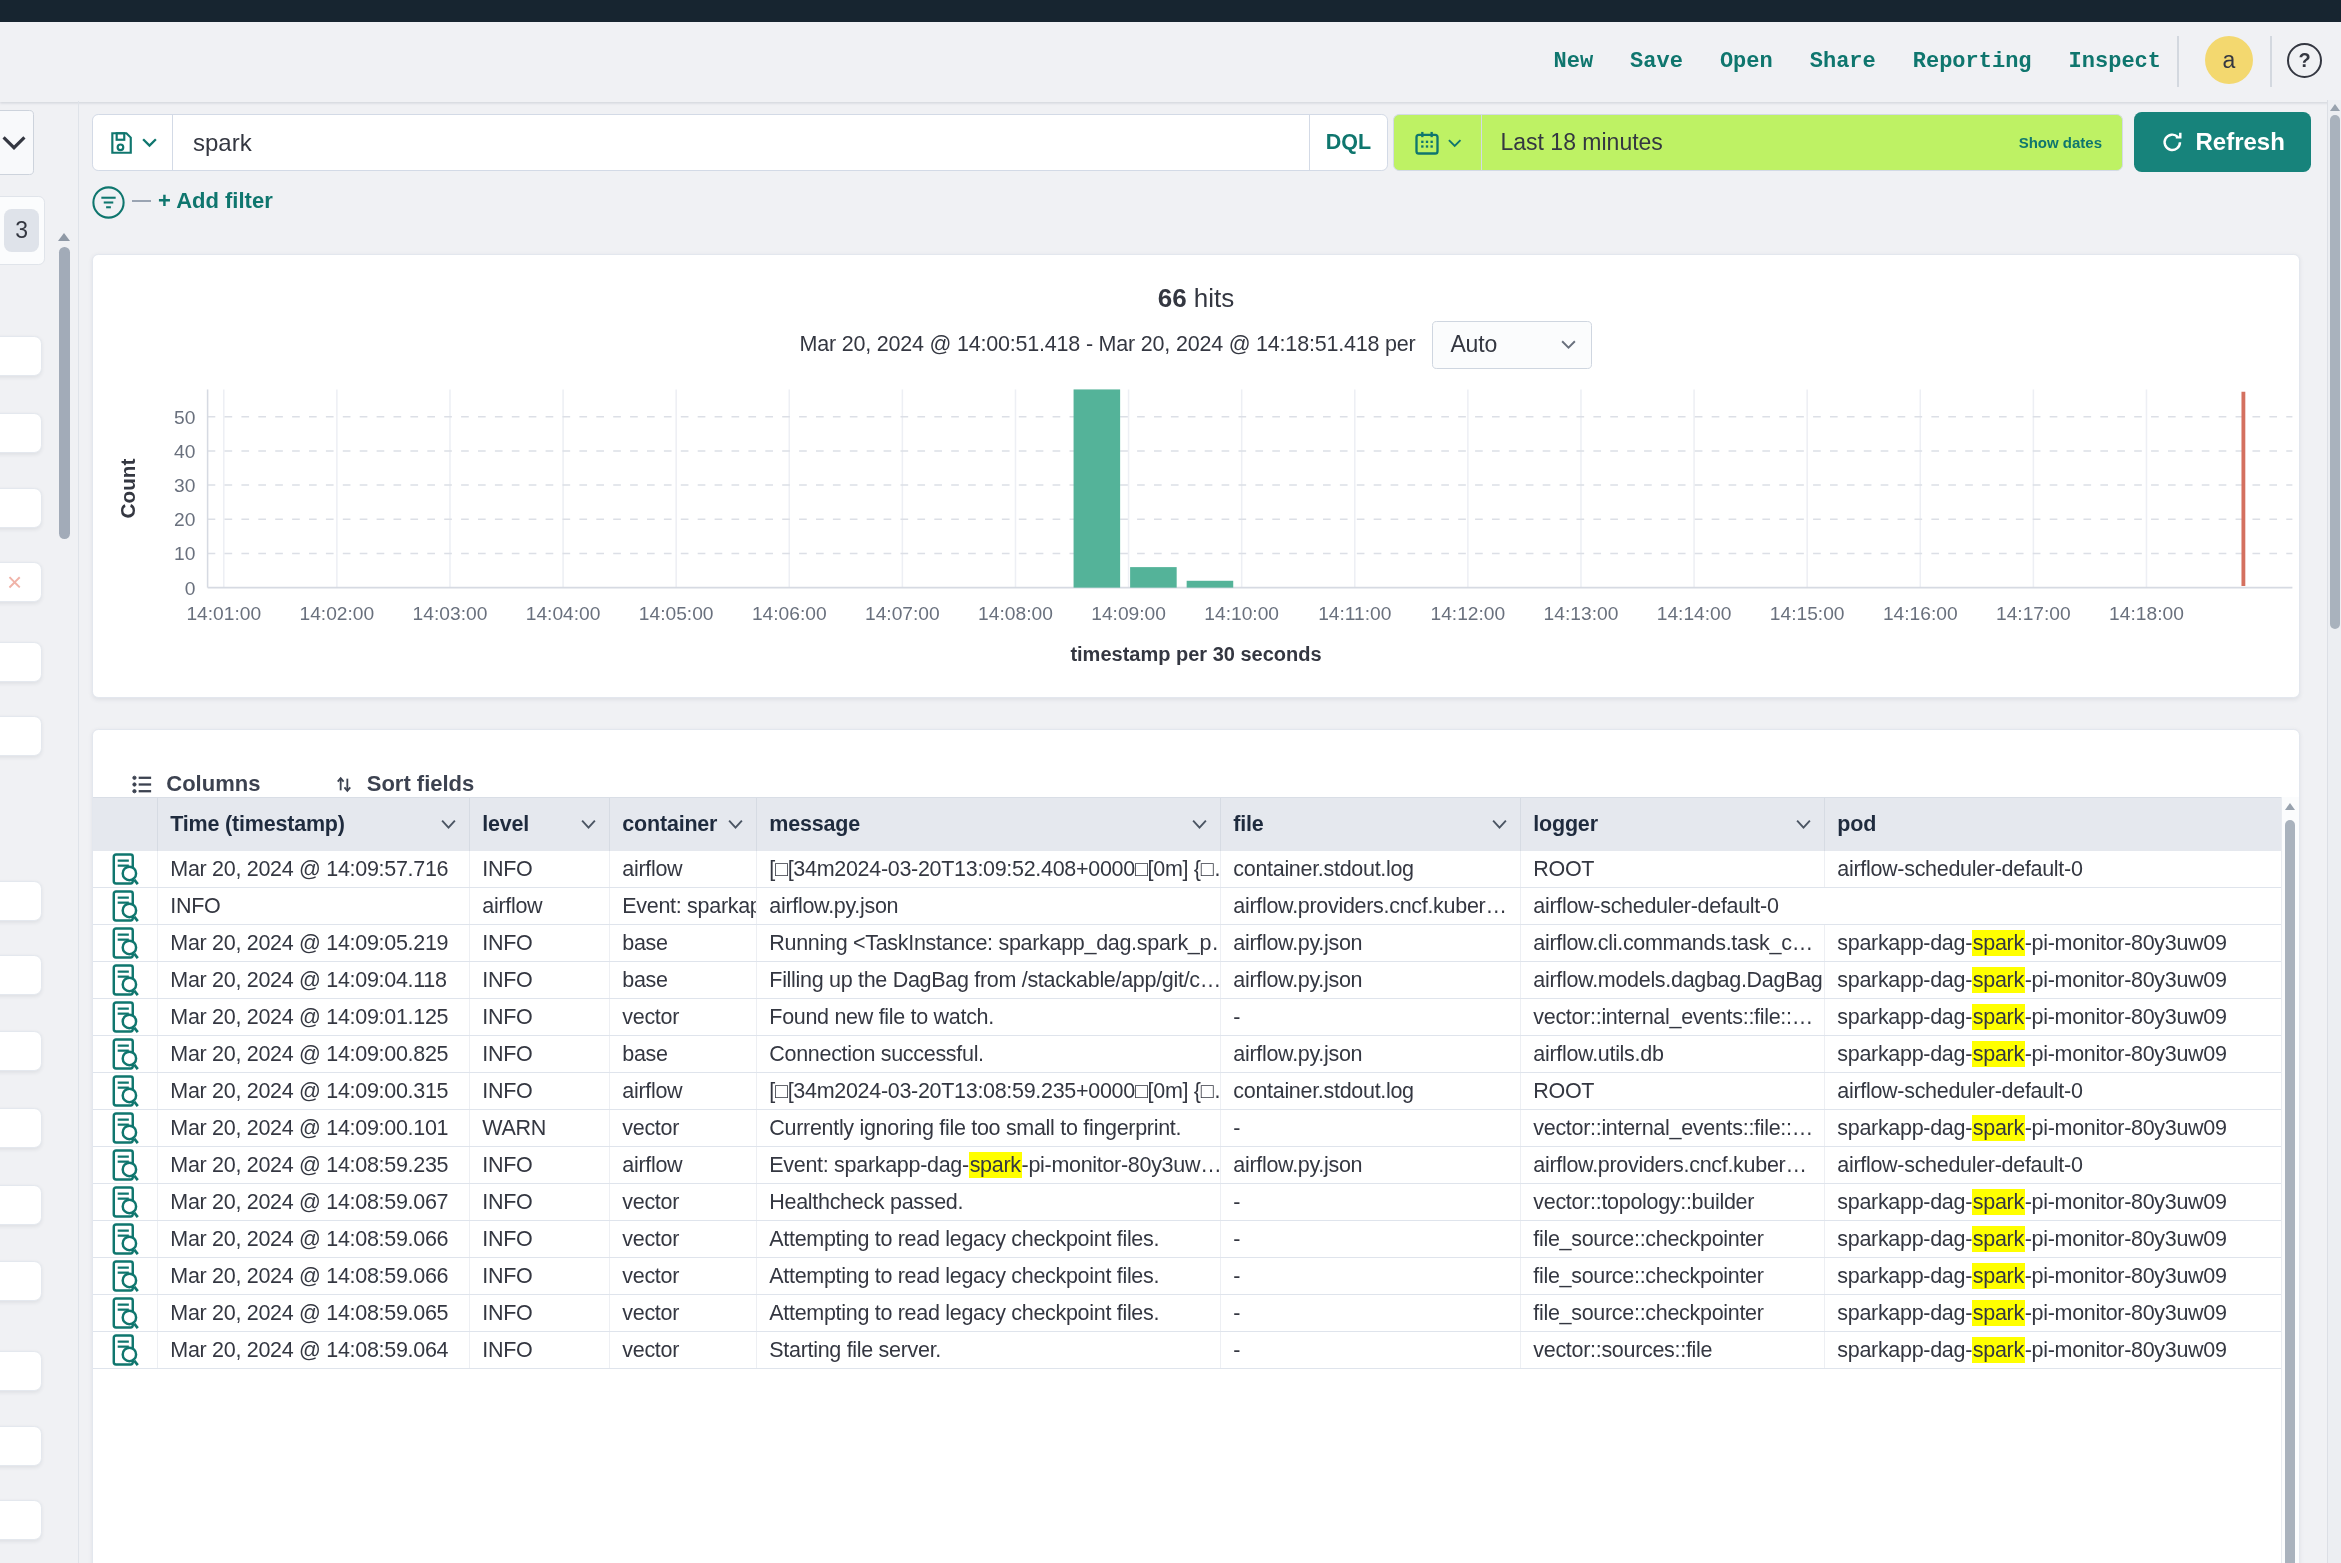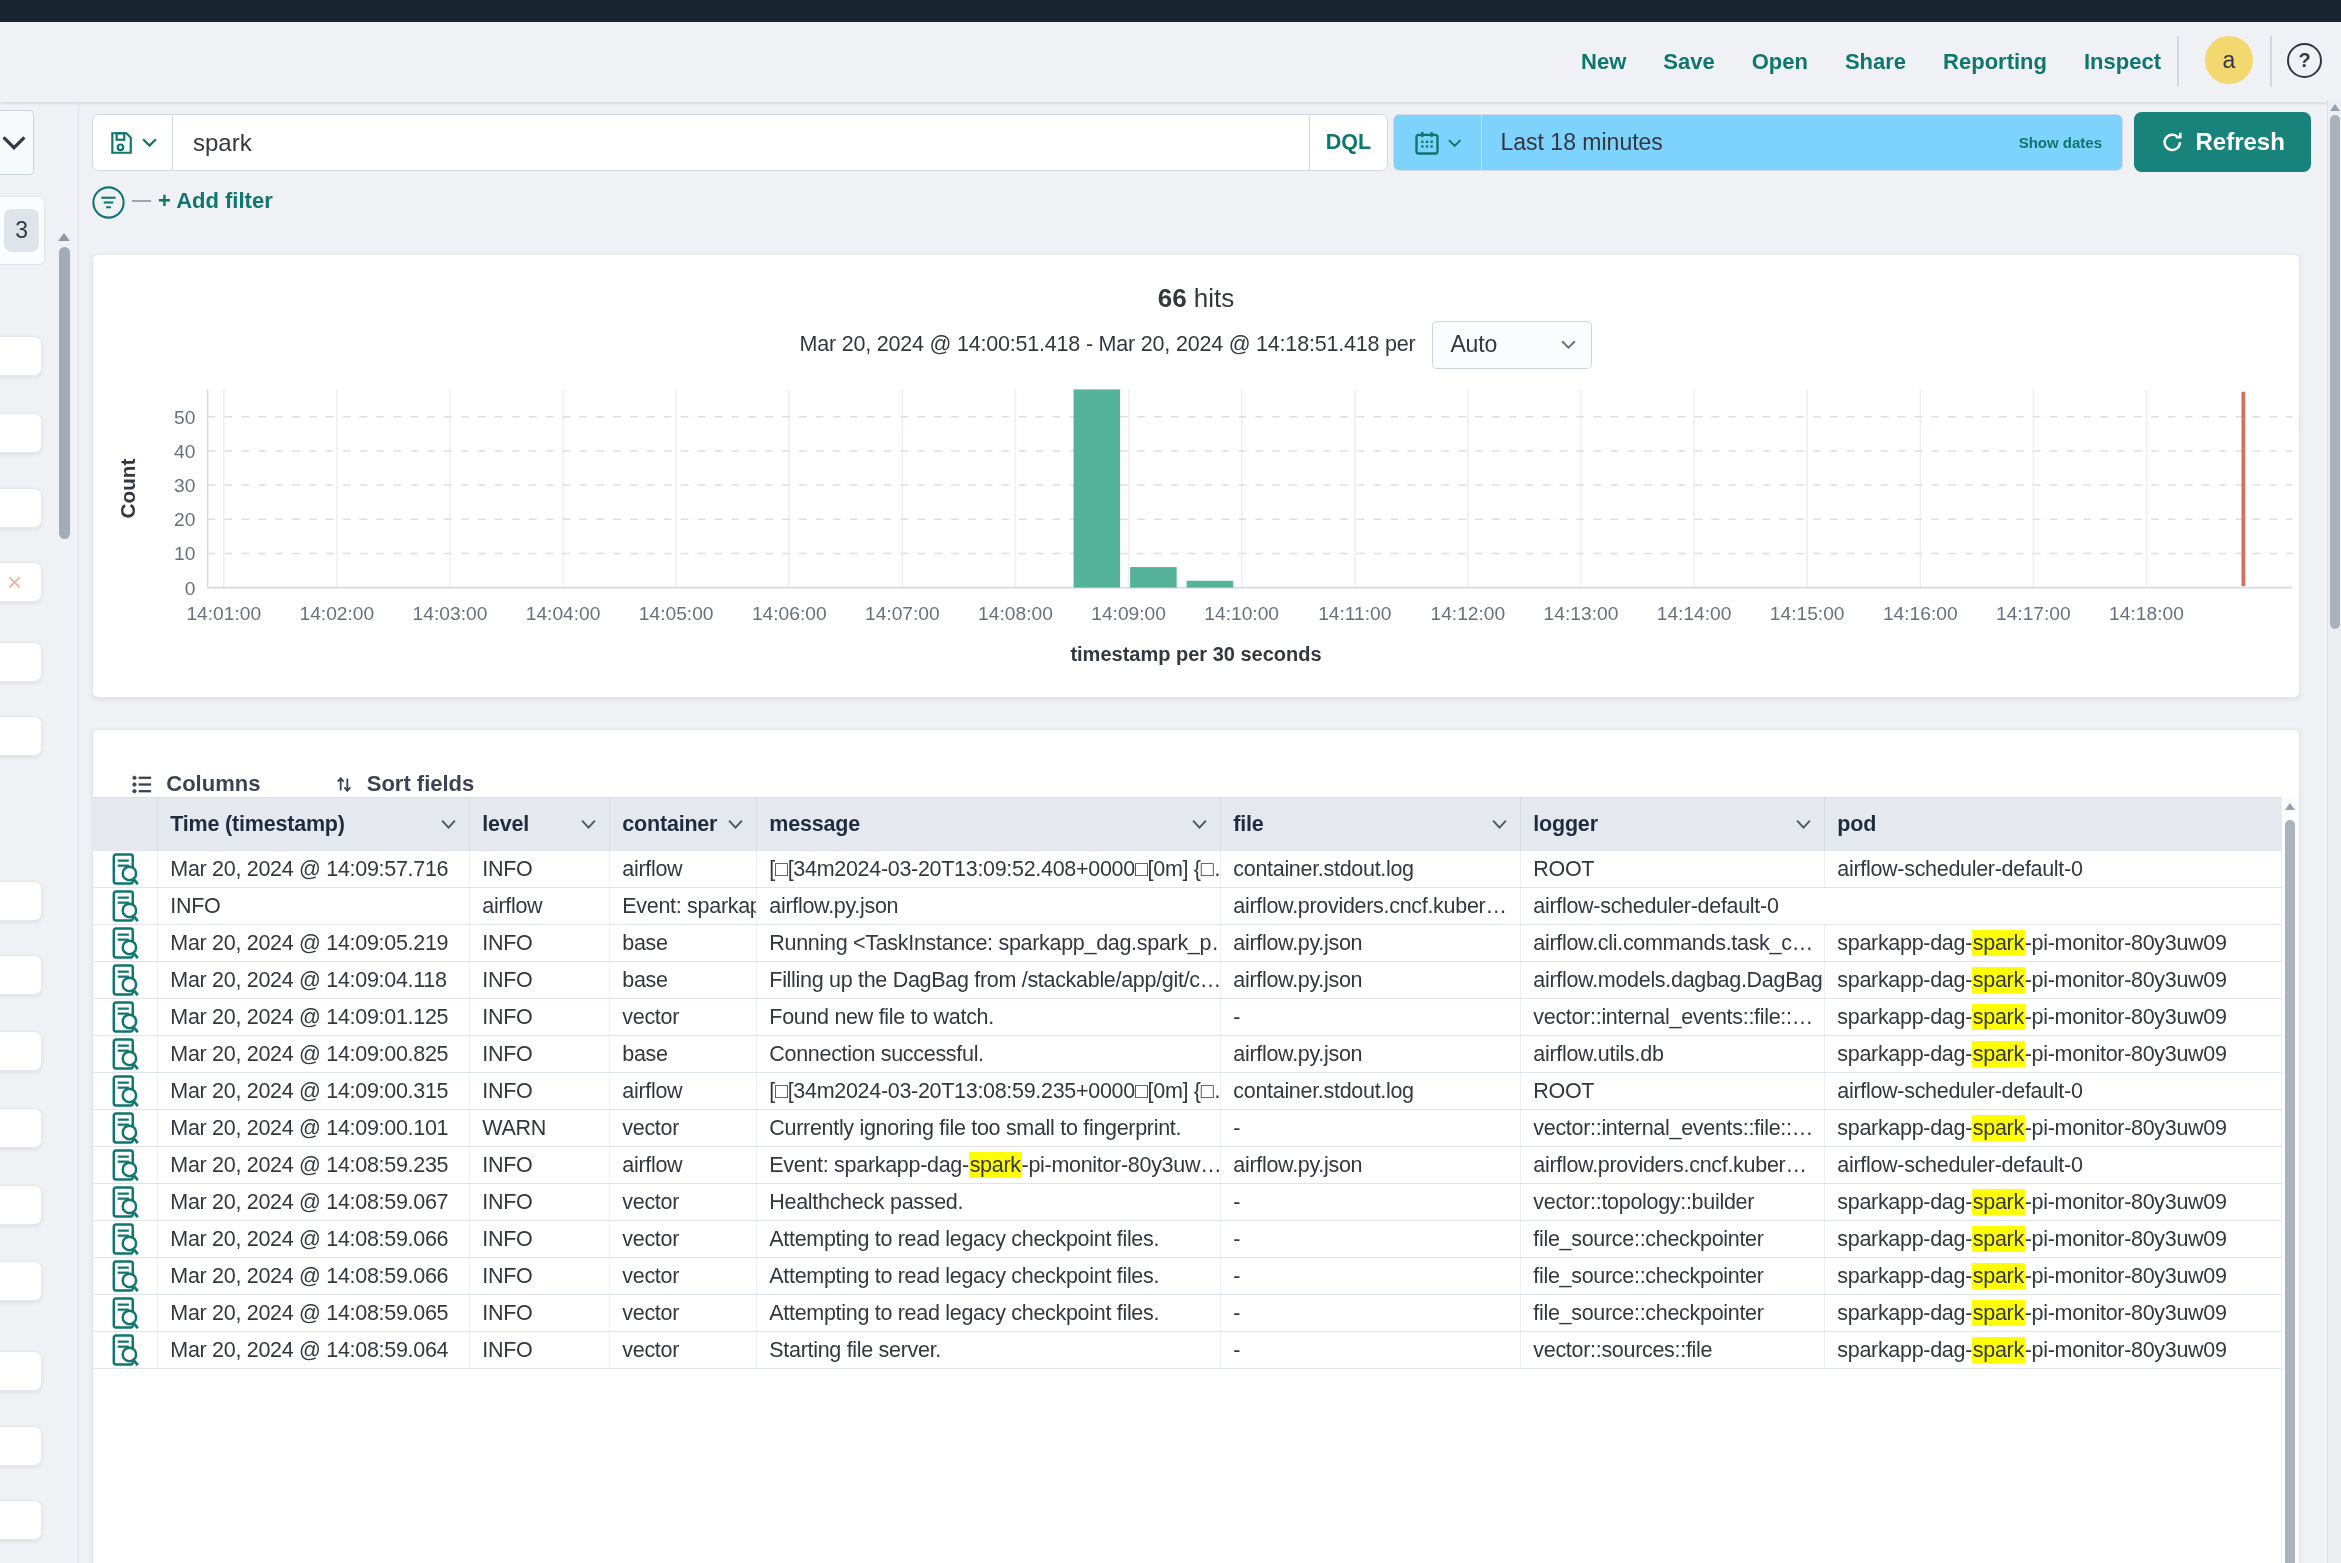--- a/index.html
+++ b/index.html
@@ -9,21 +9,21 @@
   *{box-sizing:border-box;margin:0;padding:0;}
   html,body{background:#e8eaee;}
   #root{position:relative;width:2342px;height:1564px;background:#f0f1f4;overflow:hidden;
         font-family:"Liberation Sans",sans-serif;color:var(--ink);}
   a{text-decoration:none;}
 
   
   .topbar{position:absolute;left:0;top:0;width:2342px;height:21.5px;background:var(--topbar);}
   .appbar{position:absolute;left:0;top:21.5px;width:2342px;height:80px;background:#f0f1f4;
           box-shadow:0 1.5px 2.3px rgba(90,100,120,.18);}
-  .top-nav{position:absolute;top:0;height:80px;right:181px;display:flex;align-items:center;gap:37px;}
+  .top-nav{position:absolute;top:0;height:80px;right:181px;display:flex;align-items:center;gap:37px;font-family:Liberation Mono, monospace;}
   .top-nav a{font-size:22px;font-weight:600;color:var(--accent);}
   .appbar-divider{position:absolute;top:14px;height:51px;width:1.5px;background:#d3d8df;}
   .avatar{position:absolute;left:2205px;top:14.6px;width:48px;height:48px;border-radius:50%;
           background:var(--avatar);border:none;font-size:23px;color:#343741;
           display:flex;align-items:center;justify-content:center;cursor:pointer;font-family:inherit;}
   .help-btn{position:absolute;left:2287px;top:21.5px;width:35px;height:35px;border-radius:50%;
           border:2.3px solid #343741;background:transparent;font-size:20px;font-weight:700;color:#343741;
           display:flex;align-items:center;justify-content:center;cursor:pointer;font-family:inherit;}
 
   
@@ -42,21 +42,21 @@
   .card-x{color:#f0b3a8;font-size:26px;line-height:1;}
 
   
   .search-box{position:absolute;left:92px;top:114px;width:1296px;height:57px;background:#fff;
           border:1.5px solid var(--border);border-radius:6.2px;display:flex;align-items:stretch;}
   .saved-seg{width:80px;border-right:1.5px solid var(--border);display:flex;align-items:center;justify-content:center;gap:7px;cursor:pointer;}
   .query-input{flex:1;border:none;outline:none;background:transparent;font-family:inherit;
           font-size:24px;color:var(--ink);padding:0 20px;}
   .dql-seg{width:78px;border-left:1.5px solid var(--border);display:flex;align-items:center;justify-content:center;
           font-size:21.5px;font-weight:700;color:var(--accent);cursor:pointer;}
-  .date-box{position:absolute;left:1393px;top:114px;width:730px;height:57px;background:#7dd3fc;
+  .date-box{position:absolute;left:1393px;top:114px;width:730px;height:57px;background:#bef264;
           border:1.5px solid var(--border);border-radius:6.2px;display:flex;align-items:stretch;}
   .cal-seg{width:88px;border-right:1.5px solid var(--border);display:flex;align-items:center;justify-content:center;gap:6.2px;cursor:pointer;}
   .range-text{flex:1;display:flex;align-items:center;font-size:23px;color:var(--ink);padding-left:18.5px;cursor:pointer;}
   .show-dates{display:flex;align-items:center;padding-right:20px;font-size:15px;font-weight:600;color:var(--accent);cursor:pointer;}
   .refresh-btn{position:absolute;left:2134px;top:112px;width:177px;height:60px;background:var(--btn);border:none;
           border-radius:7.7px;color:#fff;font-size:24px;font-weight:700;display:flex;align-items:center;
           justify-content:center;gap:10.8px;cursor:pointer;font-family:inherit;}
   .filter-icon{position:absolute;left:91px;top:185px;}
   .filter-dash{position:absolute;left:132px;top:200px;width:18.5px;height:2.3px;background:#9aa4b2;}
   .add-filter{position:absolute;left:158px;top:188px;font-size:22px;font-weight:600;color:var(--accent);}

